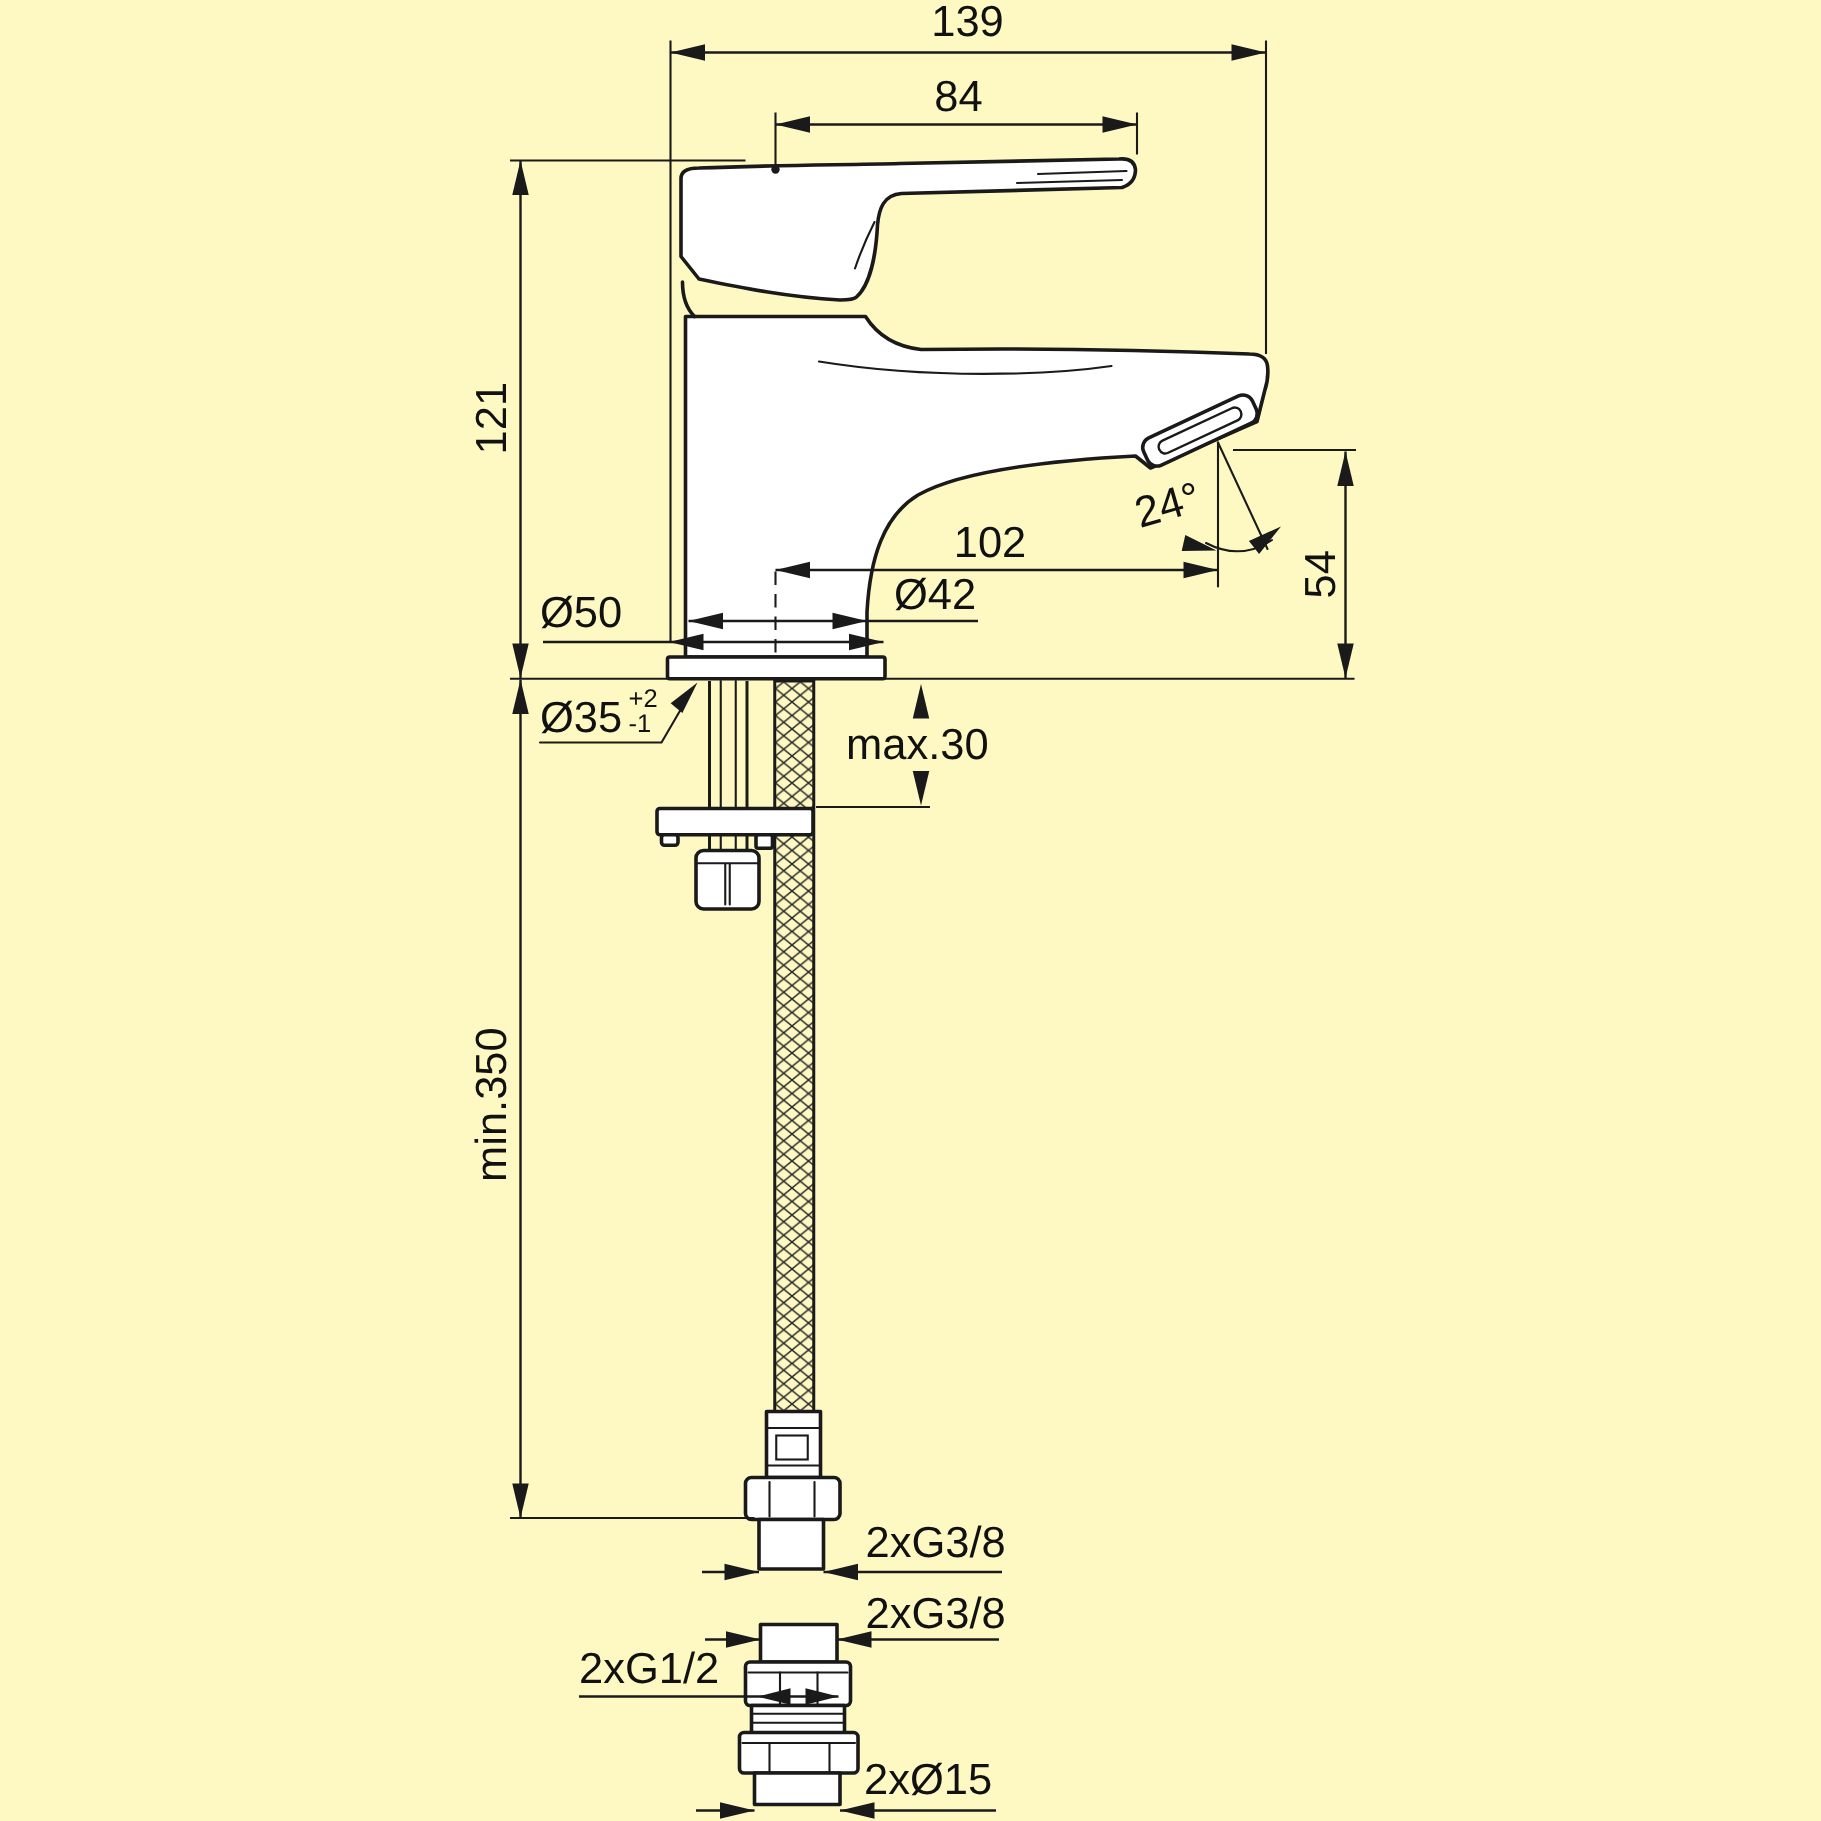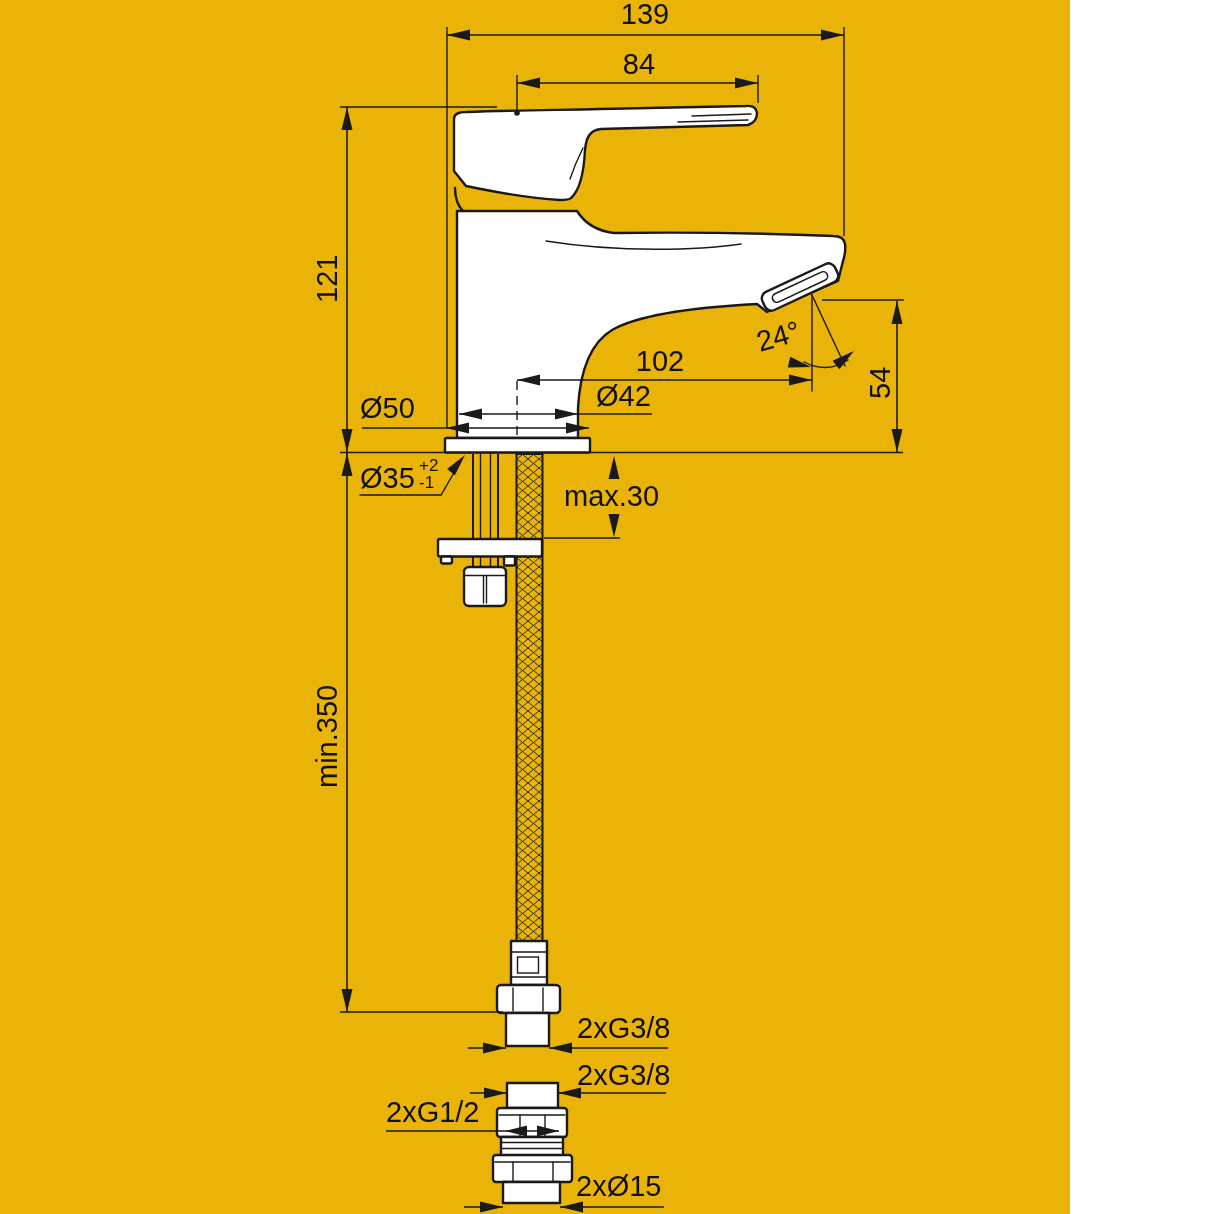--- a/index.html
+++ b/index.html
@@ -1,17 +1,17 @@
 <!DOCTYPE html>
 <html><head>
 <meta charset="utf-8">
 <style>
   html,body { margin:0; padding:0; background:#fff; }
   .canvas {
-    width:1070px; height:1214px; background:#eab308;
+    width:1214px; height:1214px; background:#fef9c3;
     position:relative; overflow:hidden;
     font-family:"Liberation Sans", sans-serif;
     text-align:right;
   }
   svg { position:absolute; left:0; top:0; }
   .outline  { fill:none; stroke:#1a1a1a; stroke-width:2.4; stroke-linejoin:round; stroke-linecap:round; }
   .outline-f{ fill:#ffffff; stroke:#1a1a1a; stroke-width:2.4; stroke-linejoin:round; stroke-linecap:round; }
   .thin     { fill:none; stroke:#1a1a1a; stroke-width:1.4; stroke-linecap:round; }
   .dim      { fill:none; stroke:#1a1a1a; stroke-width:1.6; }
   .ext      { fill:none; stroke:#1a1a1a; stroke-width:1.4; }

